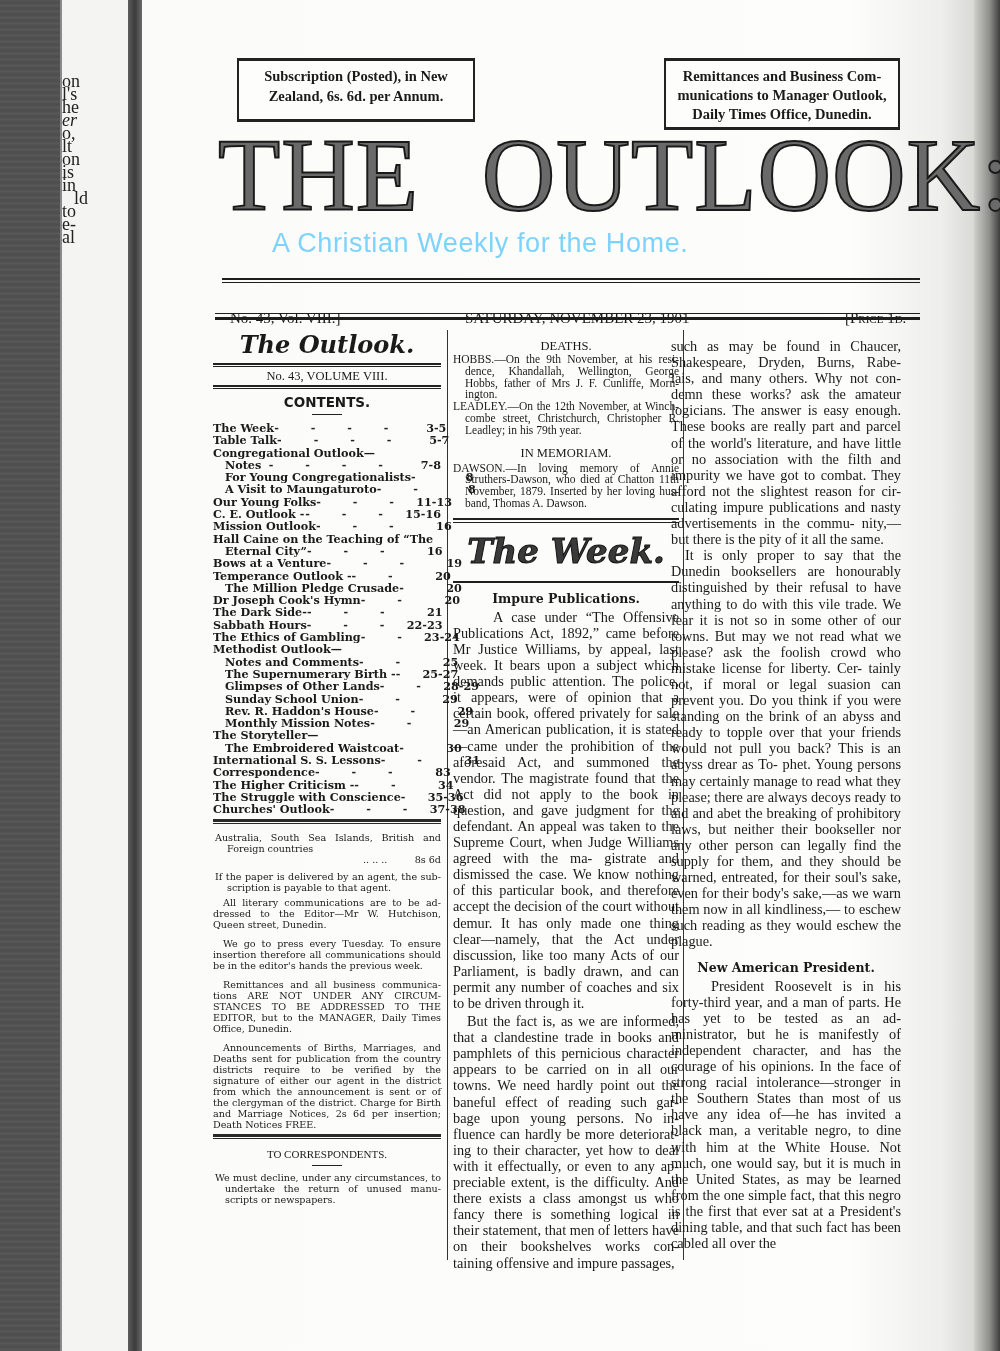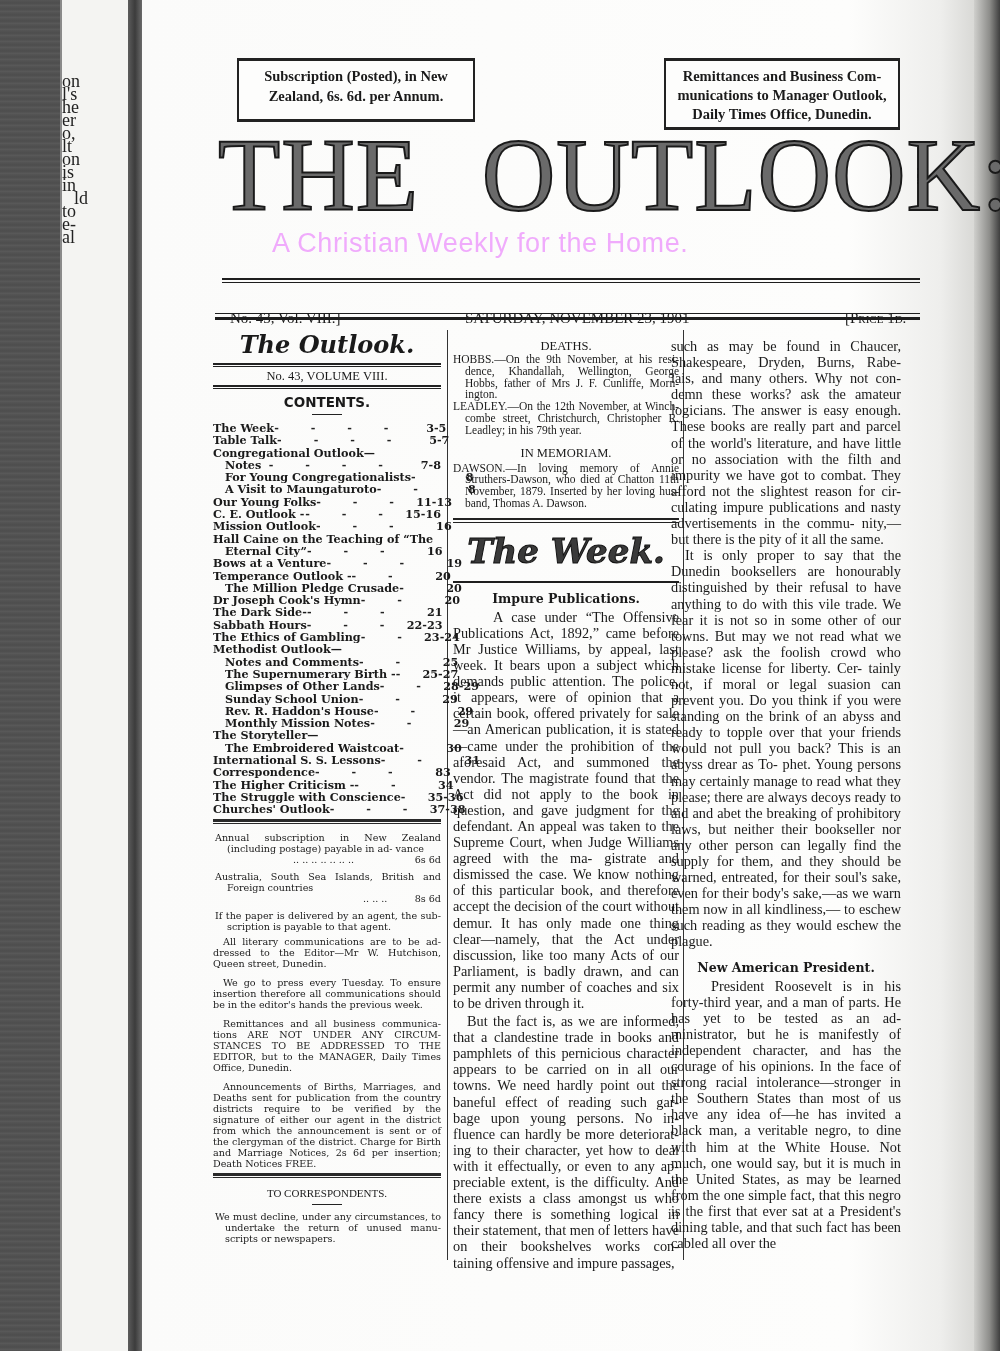--- a/index.html
+++ b/index.html
@@ -24,21 +24,21 @@
     font-family: "Liberation Serif", serif; font-weight: bold; text-align: center; font-size: 14.5px; line-height: 20px;
     padding: 5px 8px; background: #fdfdfc; }
   .ad-left { left: 237px; top: 58px; width: 238px; height: 64px; }
   .ad-right { left: 664px; top: 58px; width: 236px; height: 72px; line-height: 19px; padding-top: 6px; }
 
   .title { position: absolute; left: 218px; top: 130px; width: 720px; height: 90px;
     font-family: "Liberation Serif", serif; font-size: 104px; line-height: 90px; letter-spacing: 1px;
     color: #6a6a6a; -webkit-text-stroke: 2px #1a1a1a; white-space: nowrap; transform: scaleX(0.98); transform-origin: left; }
   .title .gap { display: inline-block; width: 64px; }
   .subtitle { position: absolute; left: 272px; top: 228px; width: 600px; text-align: left;
-    font-family: "Liberation Sans", sans-serif; font-size: 27px; letter-spacing: 0.6px; color: #f0abfc; }
+    font-family: "Liberation Sans", sans-serif; font-size: 27px; letter-spacing: 0.6px; color: #7dd3fc; }
 
   .rule { position: absolute; background: #1e1e1e; }
   .dateline { position: absolute; top: 292px; font-size: 15px; color: #1a1a1a; white-space: nowrap; margin-top: 18px; }
 
   
   .col { position: absolute; top: 330px; font-size: 12px; line-height: 14px; }
   .col-sep { position: absolute; width: 1px; background: #333; }
 
   .bl-title { font-family: "Liberation Serif", serif; font-weight: bold; font-style: italic; text-align: center; }
   .center { text-align: center; }
@@ -65,21 +65,21 @@
 </style>
 </head>
 <body>
 
 <div class="scan-bg"></div>
 <div class="prev-page">
   <div id="prev-frags">
       <div class="frag" style="top: 75px;">on</div>
       <div class="frag" style="top: 88px;">l's</div>
       <div class="frag" style="top: 101px;">he</div>
-      <div class="frag" style="top: 114px;">er</div>
+      <div class="frag" style="top: 114px; font-style: italic;">er</div>
       <div class="frag" style="top: 127px;">o,</div>
       <div class="frag" style="top: 140px;">lt</div>
       <div class="frag" style="top: 153px;">on</div>
       <div class="frag" style="top: 166px;">is</div>
       <div class="frag" style="top: 179px;">in</div>
       <div class="frag" style="top: 192px; padding-left: 12px;">ld</div>
       <div class="frag" style="top: 205px;">to</div>
       <div class="frag" style="top: 218px;">e-</div>
       <div class="frag" style="top: 231px;">al</div>
     </div>
@@ -280,27 +280,20 @@
         <span class="pg">35-36</span>
       </div>
       <div class="contents-row">
         <span class="lbl">Churches' Outlook</span>
         <span class="dots">- - -</span>
         <span class="pg">37-38</span>
       </div>
     </div>
   <div class="thick-rule" style="margin:3px 0 8px 0;"></div>
 
-  <div class="small-p">
-    <div style="padding-left:14px; text-indent:-12px;">Annual subscription in New Zealand (including postage) payable in ad- vance</div>
-    <div class="sub-row">
-      <span style="padding-left:80px;">.. .. .. .. .. .. ..</span>
-      <span>6s 6d</span>
-    </div>
-  </div>
   <div class="small-p" style="margin-top:6px;">
     <div style="padding-left:14px; text-indent:-12px;">Australia, South Sea Islands, British and Foreign countries</div>
     <div class="sub-row">
       <span style="padding-left:150px;">.. .. ..</span>
       <span>8s 6d</span>
     </div>
   </div>
   <div class="small-p" style="margin-top:6px; padding-left:14px; text-indent:-12px;">If the paper is delivered by an agent, the sub- scription is payable to that agent.</div>
   <div class="small-p" style="margin-top:4px; text-indent:10px;">All literary communications are to be ad- dressed to the Editor—Mr W. Hutchison, Queen street, Dunedin.</div>
   <div class="small-p" style="margin-top:8px; text-indent:10px;">We go to press every Tuesday. To ensure insertion therefore all communications should be in the editor's hands the previous week.</div>

